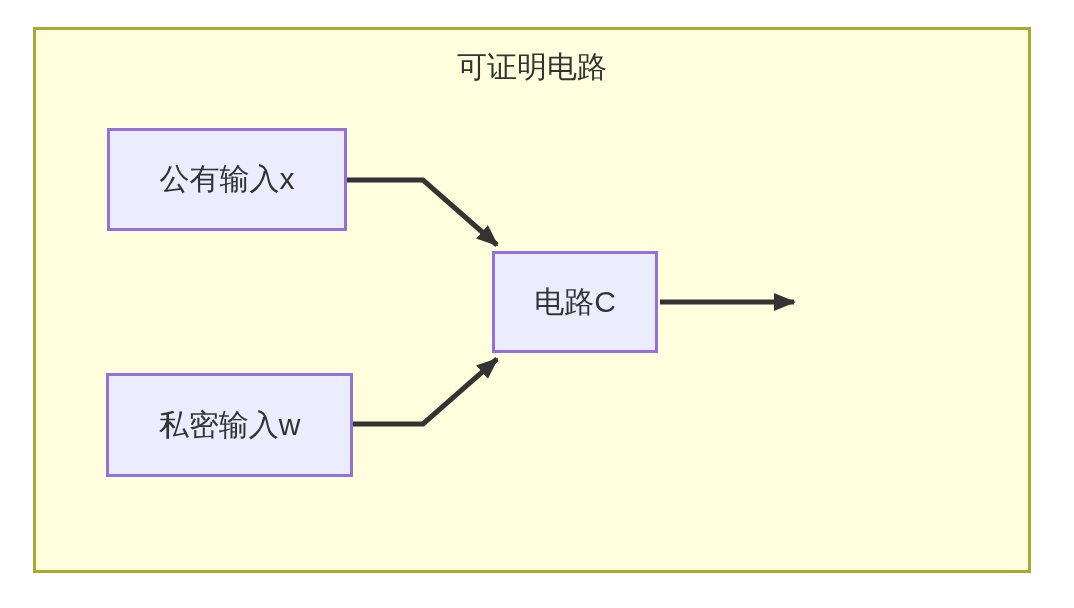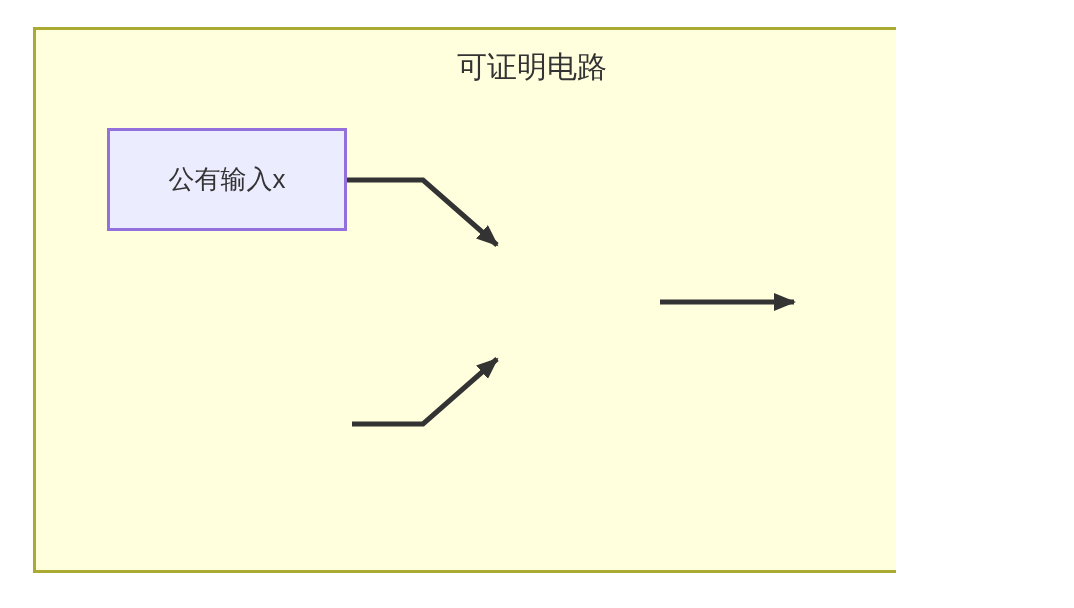--- a/index.html
+++ b/index.html
@@ -3,21 +3,21 @@
 <meta charset="utf-8">
 <style>
   html, body {
     margin: 0;
     padding: 0;
     background: #ffffff;
     font-family: "Liberation Sans", "DejaVu Sans", sans-serif;
   }
   .stage {
     position: relative;
-    width: 896px;
+    width: 1074px;
     height: 608px;
     background: var(--page-bg, #ffffff);
     overflow: hidden;
     text-decoration: underline;
   }
   .cluster {
     position: absolute;
     left: 33px;
     top: 27px;
     width: 998px;
@@ -39,21 +39,21 @@
   }
   .node {
     position: absolute;
     box-sizing: border-box;
     background: var(--node-fill, #ececff);
     border: 3px solid var(--node-border, #9370db);
     color: var(--text, #333333);
     display: flex;
     align-items: center;
     justify-content: center;
-    font-size: 26px;
+    font-size: 30px;
     white-space: nowrap;
   }
   .node-public-input  { left: 107px; top: 128px; width: 240px; height: 103px; }
   .node-private-input { left: 106px; top: 373px; width: 247px; height: 104px; }
   .node-circuit       { left: 492px; top: 251px; width: 166px; height: 102px; }
   .node-output        { left: 800px; top: 252px; width: 160px; height: 101px; }
   .edges {
     position: absolute;
     left: 0;
     top: 0;
@@ -89,16 +89,22 @@
     </defs>
     <path class="edge-path" d="M347,180 L423,180 L497,245" marker-end="url(#arrowhead)"></path>
     <path class="edge-path" d="M352,424 L423,424 L497,359" marker-end="url(#arrowhead)"></path>
     <path class="edge-path" d="M660,302 L794,302" marker-end="url(#arrowhead)"></path>
   </svg>
 
   <div class="node node-public-input">
     <span>公有输入x</span>
   </div>
 
+  <div class="node node-private-input">
+    <span>私密输入w</span>
+  </div>
 
+  <div class="node node-circuit">
+    <span>电路C</span>
+  </div>
 
 
 </div>
 
 </body></html>

